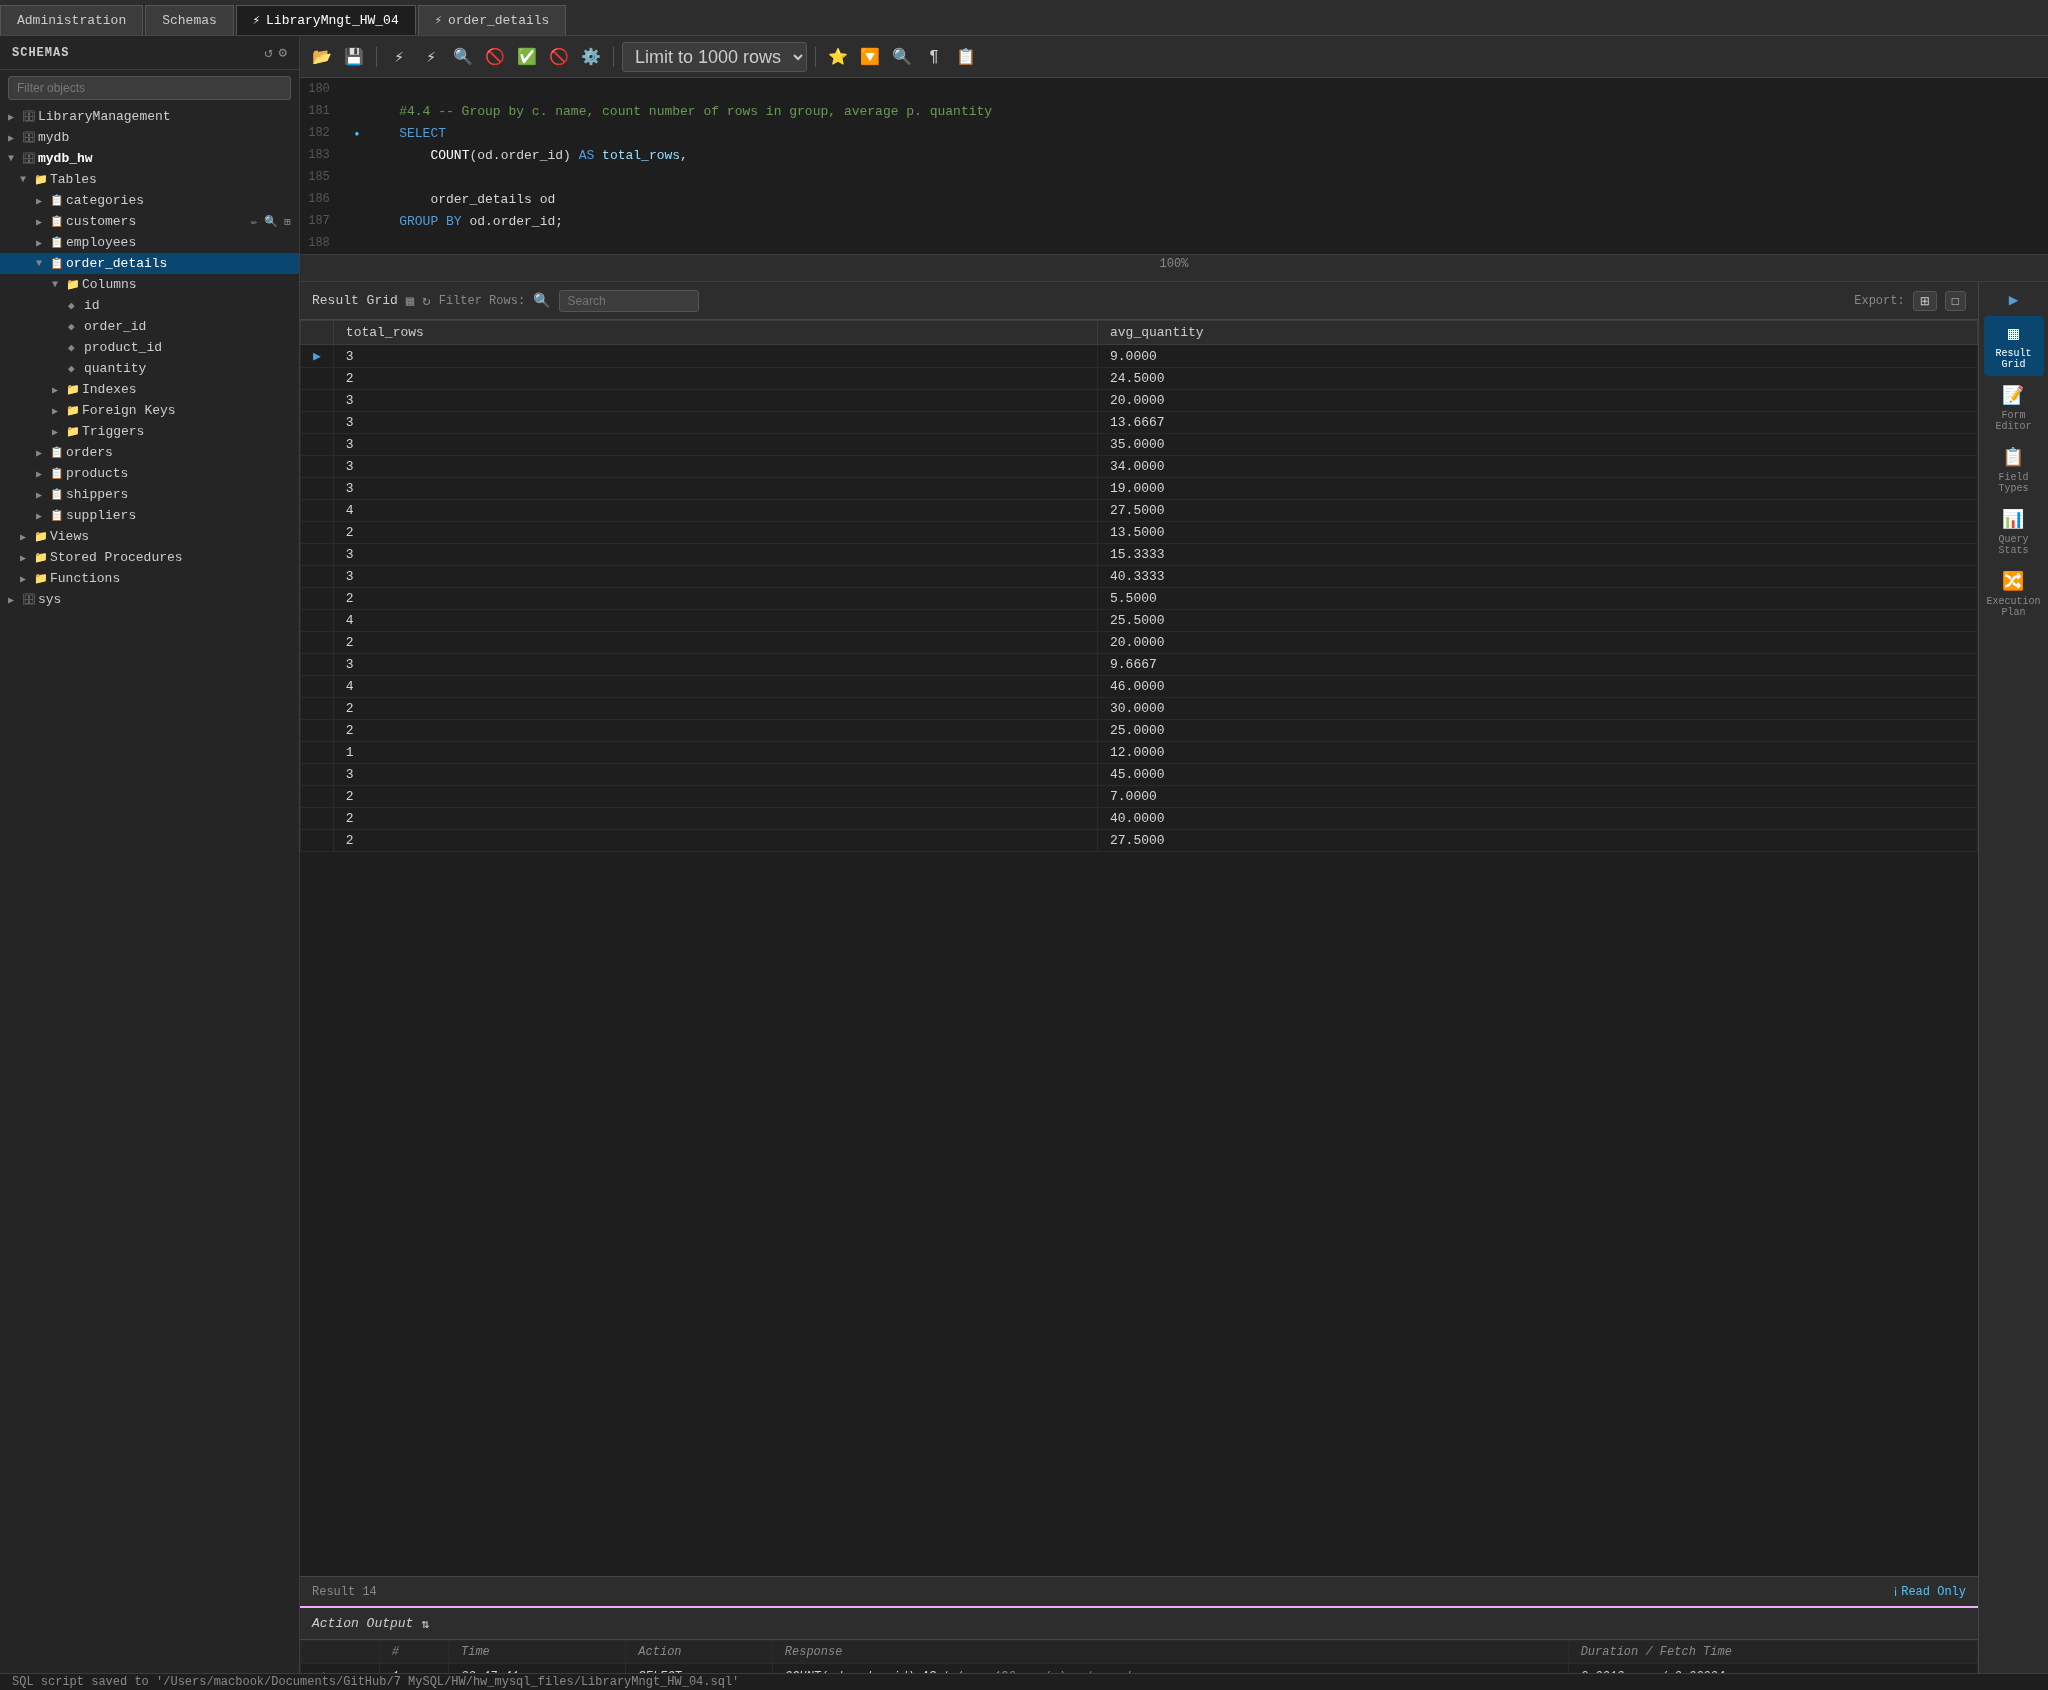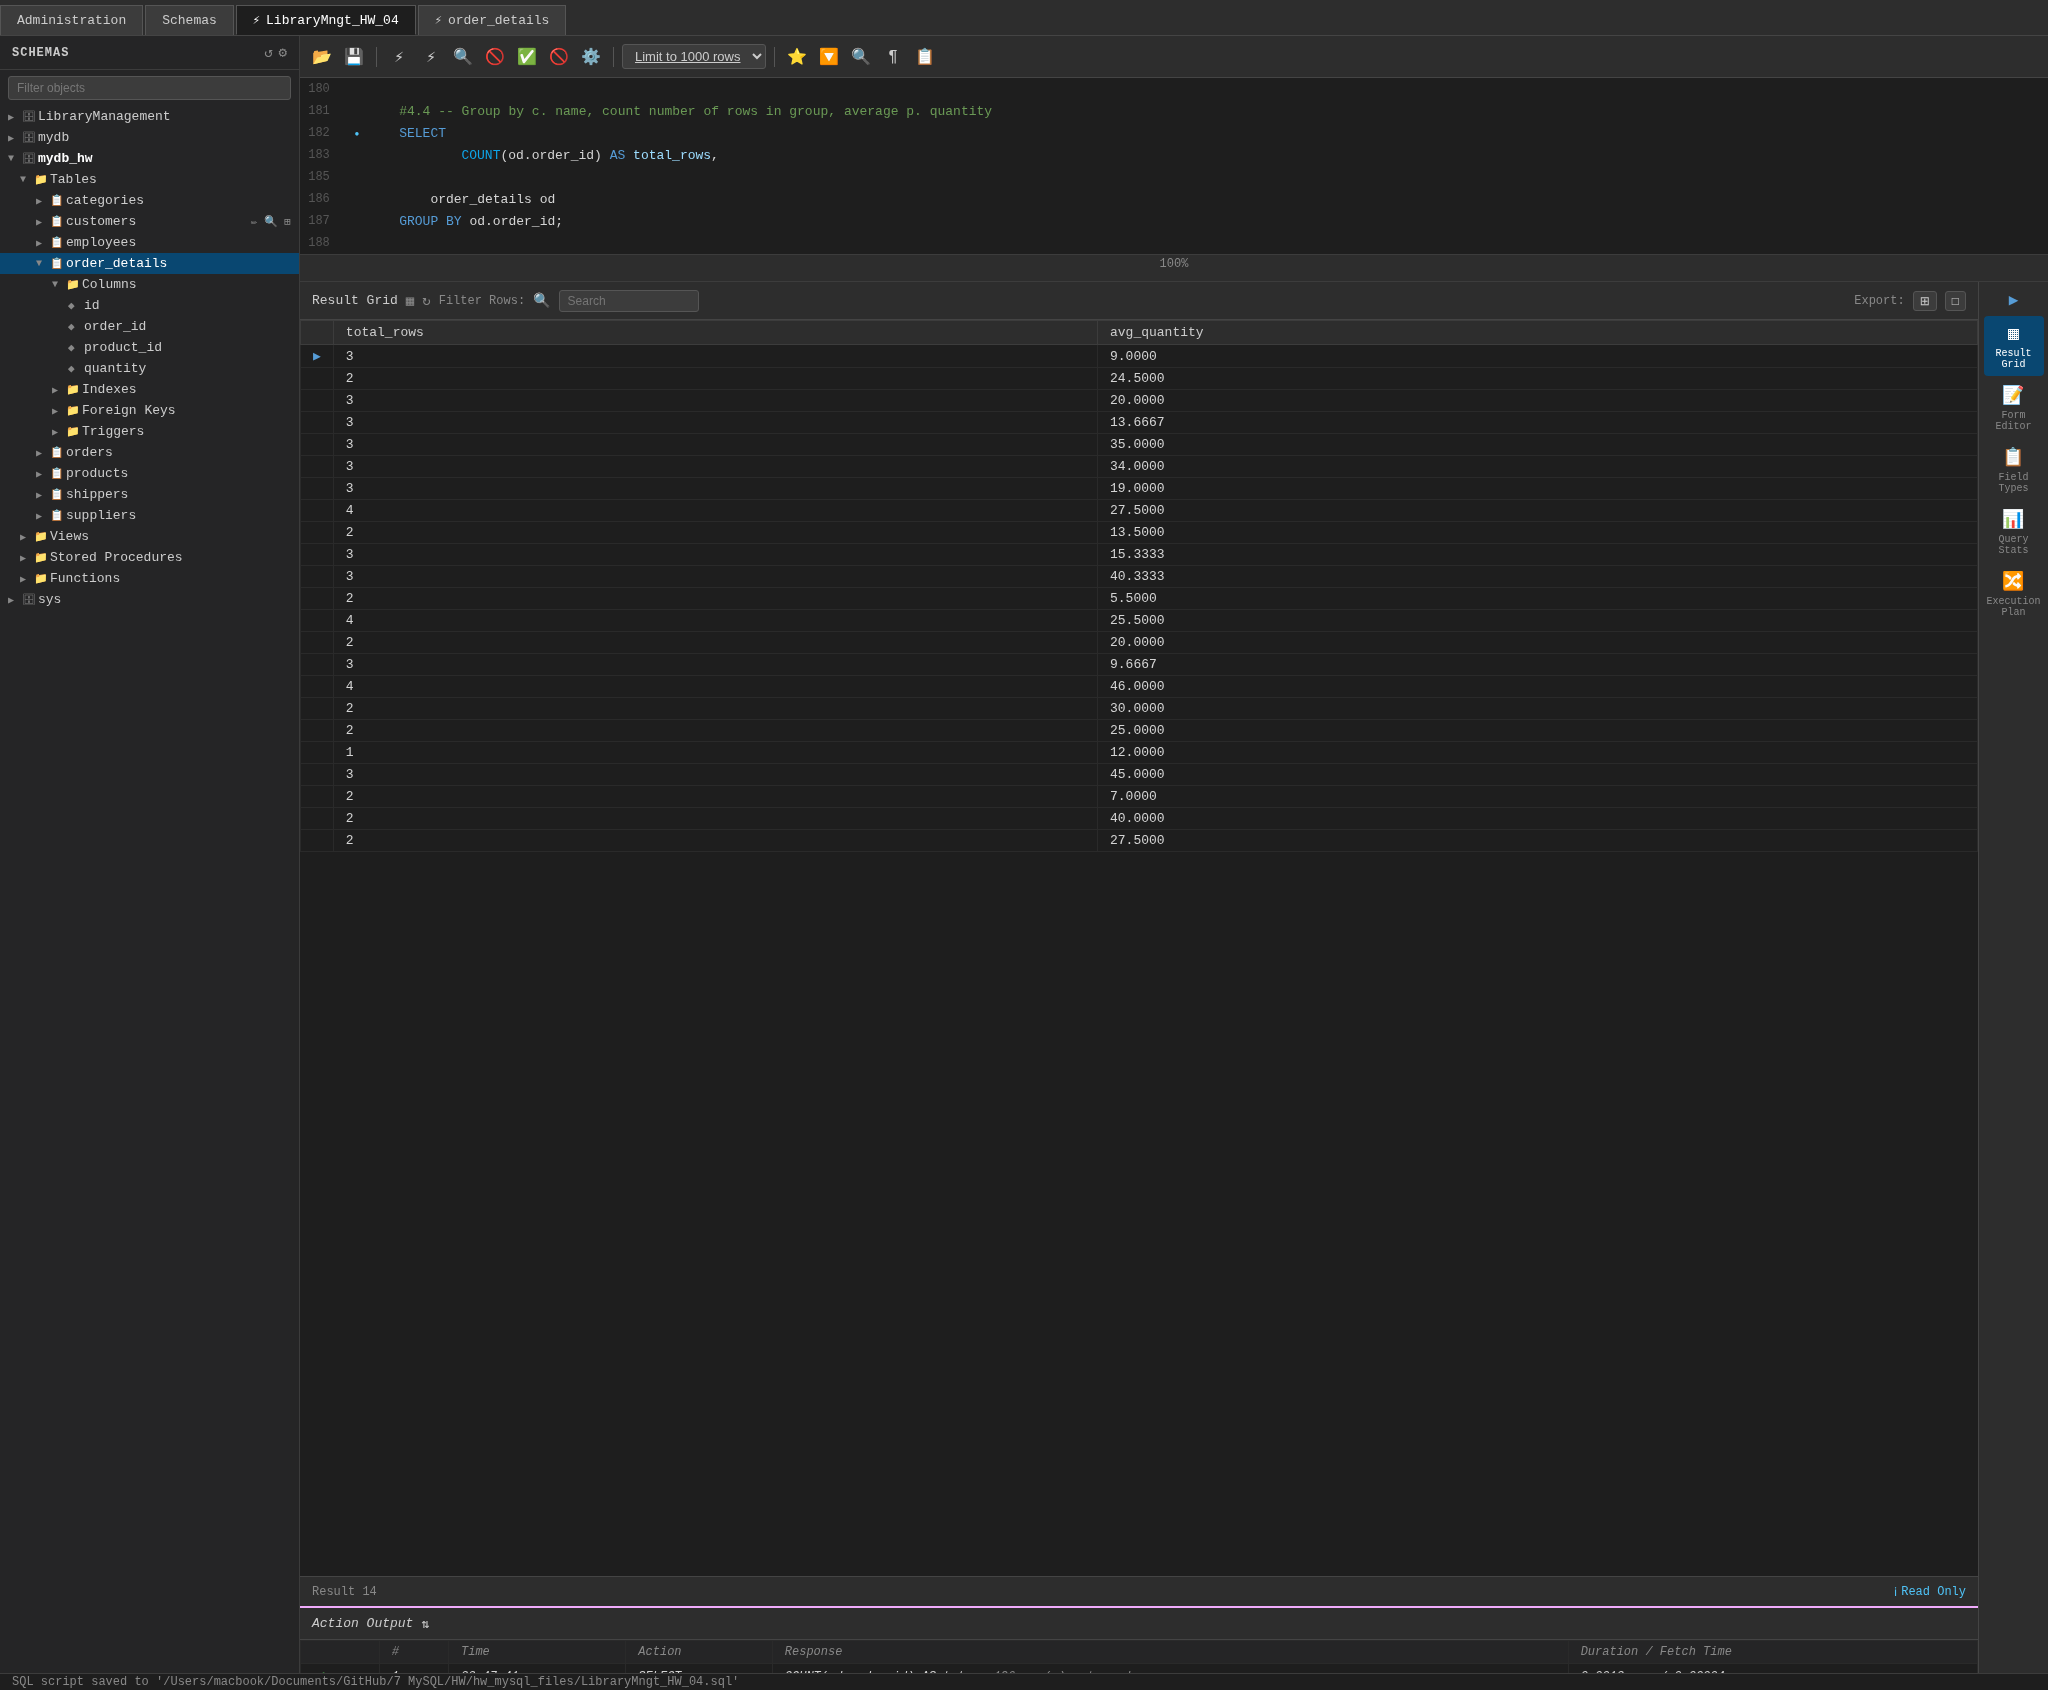--- a/index.html
+++ b/index.html
@@ -135,23 +135,22 @@
       font-size: 16px;
       color: #ccc;
     }
     .toolbar-sep { width: 1px; height: 20px; background: #555; margin: 0 4px; }
     .limit-select {
       background: #3c3c3c;
       border: 1px solid #555;
       color: #ccc;
       padding: 3px 8px;
       border-radius: 3px;
-      font-size: 13px;
+      font-size: 18px;
       cursor: pointer;
-      text-decoration: underline;
     }
 
     
     .sql-editor {
       background: #1e1e1e;
       flex-shrink: 0;
       overflow: hidden;
     }
     .editor-lines {
       display: flex;
@@ -176,21 +175,21 @@
       width: 14px;
       flex-shrink: 0;
       text-align: center;
     }
     .active-dot { color: #4fc3f7; font-size: 8px; }
     .line-content { flex: 1; padding-left: 4px; white-space: pre; }
 
     
     .sql-comment { color: #6a9955; }
     .sql-keyword { color: #569cd6; }
-    .sql-function { color: #0ea5e9; margin-left: 31px; }
+    .sql-function { color: #ffffff; }
     .sql-alias { color: #9cdcfe; }
 
     
     .editor-statusbar {
       display: flex;
       align-items: center;
       padding: 2px 12px;
       background: #2d2d2d;
       border-top: 1px solid #3c3c3c;
       border-bottom: 1px solid #3c3c3c;

